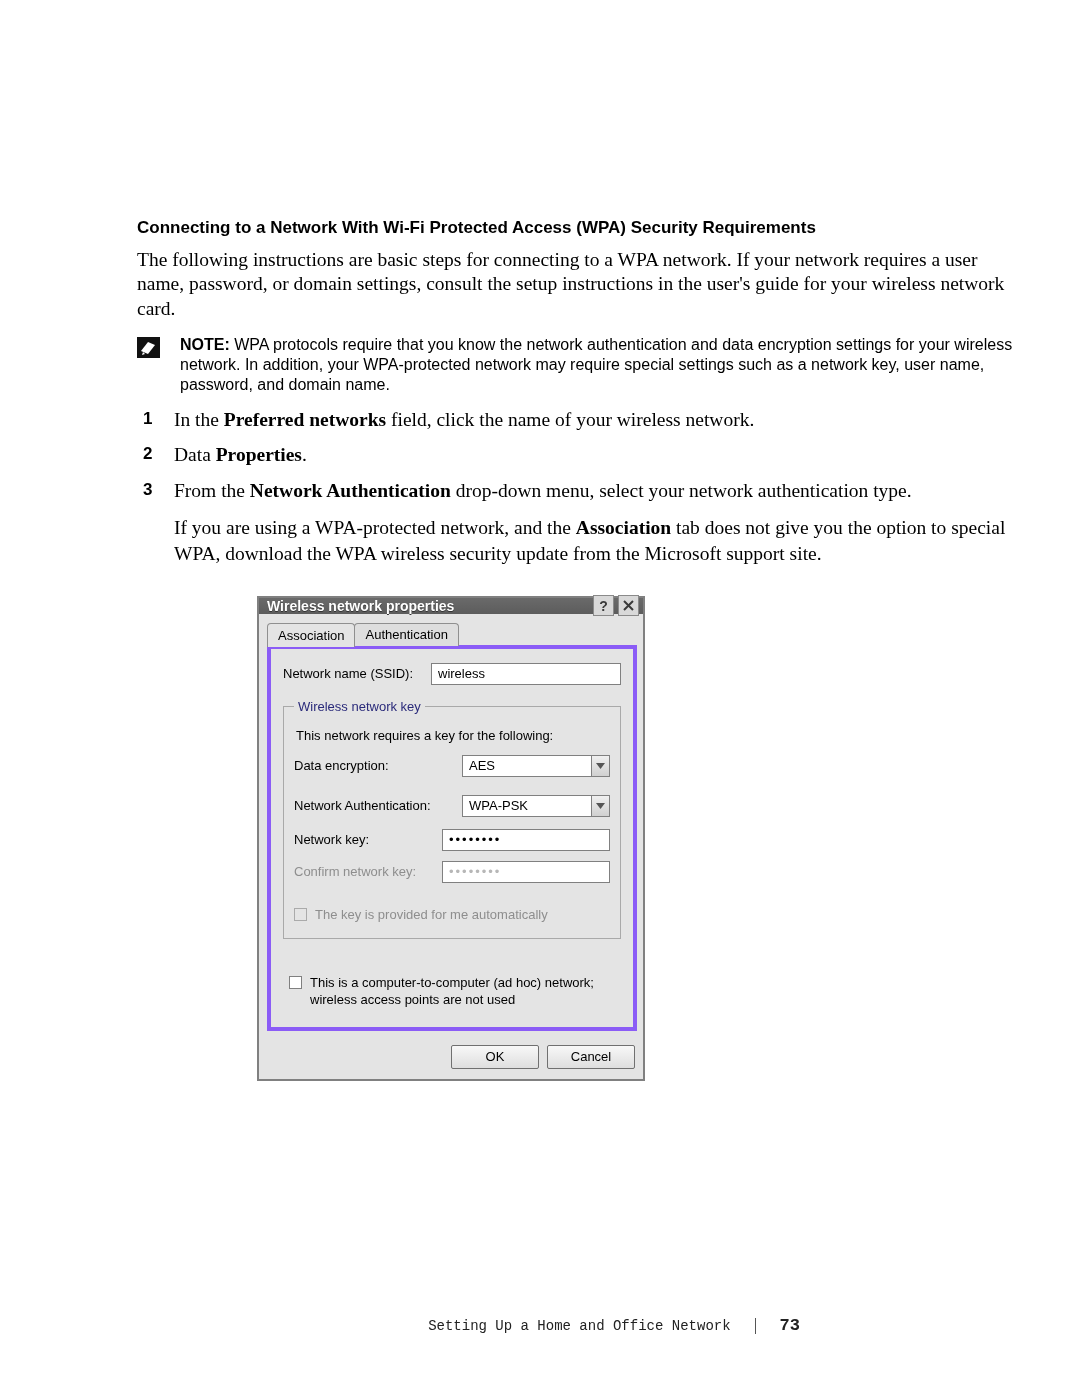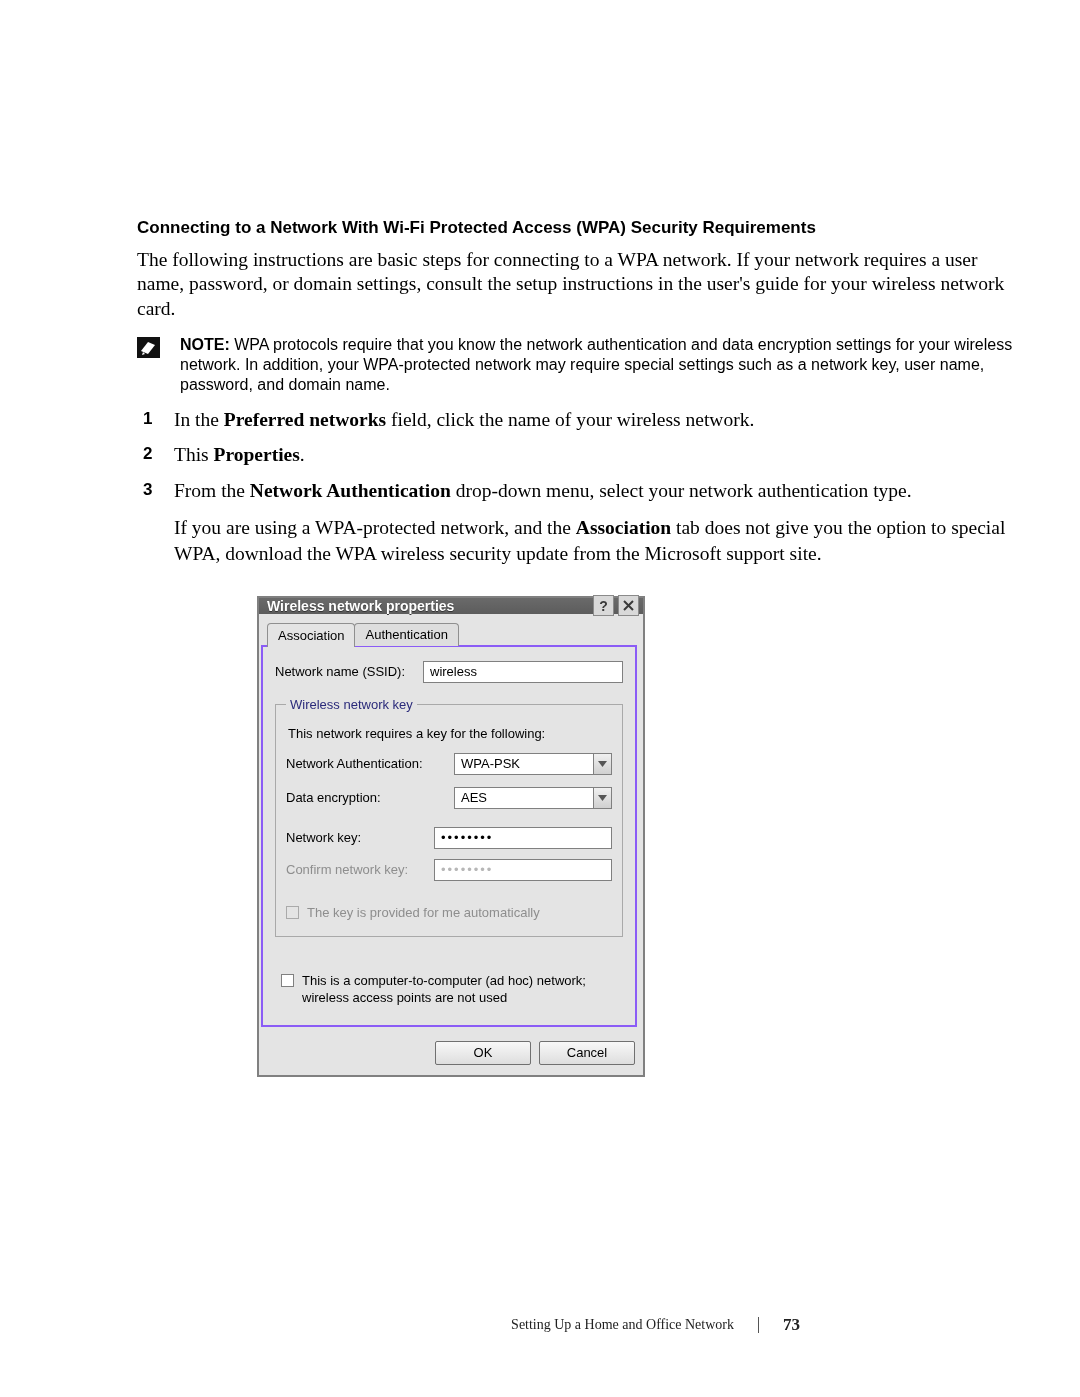--- a/index.html
+++ b/index.html
@@ -134,22 +134,22 @@
     position: relative;
     top: 1px;
     padding-top: 4px;
   }
   .tab.inactive {
     background: #dedede;
     margin-left: -1px;
     position: relative; z-index: 0;
   }
   .tabpanel {
-    border: 2px solid #8b5cf6;
-    margin: 0 6px 8px 2px;
+    border: 4px solid #8b5cf6;
+    margin: 0 6px 8px 8px;
     padding: 14px 12px 16px;
     position: relative;
     z-index: 1;
   }
   .field-row {
     display: flex;
     align-items: center;
     margin-bottom: 6px;
     gap: 8px;
   }
@@ -253,40 +253,40 @@
     display: flex; align-items: center; justify-content: center;
   }
   .spinner .sb:last-child { border-bottom: none; }
   .button-row {
     display: flex;
     justify-content: flex-end;
     gap: 8px;
     padding: 6px 8px 10px;
   }
   .btn {
-    width: 96px;
+    width: 88px;
     height: 24px;
     border: 1px solid #707070;
     background: linear-gradient(#f8f8f8,#dedede);
     font-family: Tahoma, Arial, sans-serif;
     font-size: 13px;
     text-align: center;
     line-height: 22px;
     border-radius: 2px;
   }
   .adhoc-block {
     margin: 36px 6px 2px 6px;
   }
 
   
   .footer {
     position: absolute;
     bottom: 62px;
     right: 280px;
-    font-family: Liberation Serif, serif;
+    font-family: Liberation Mono, monospace;
     font-size: 14px;
     color: #222;
     display: flex;
     align-items: center;
     gap: 24px;
   }
   .footer .sep {
     width: 1px;
     height: 16px;
     background: #555;
@@ -315,21 +315,21 @@
     <div class="note-text">
       <b>NOTE:</b><span> WPA protocols require that you know the network authentication and data encryption settings for your wireless network. In addition, your WPA-protected network may require special settings such as a network key, user name, password, and domain name.</span>
     </div>
   </div>
 
   <ol class="steps">
     <li>
       <span>In the </span><b class="ui">Preferred networks</b><span> field, click the name of your wireless network.</span>
     </li>
     <li>
-      <span>This </span><b class="ui">Properties</b><span>.</span>
+      <span>Data </span><b class="ui">Properties</b><span>.</span>
     </li>
     <li>
       <span>From the </span><b class="ui">Network Authentication</b><span> drop-down menu, select your network authentication type.</span>
       <span class="sub">
         <span>If you are using a WPA-protected network, and the </span><b class="ui">Association</b><span> tab does not give you the option to special WPA, download the WPA wireless security update from the Microsoft support site.</span>
       </span>
     </li>
   </ol>
 
   <div class="dialog">
@@ -354,45 +354,45 @@
 
       <div class="field-row">
         <div class="field-label">Network name (SSID):</div>
         <div class="text-input">wireless</div>
       </div>
 
       <fieldset class="group">
         <legend>Wireless network key</legend>
 
         <div class="hint">This network requires a key for the following:</div>
+
+        <div class="field-row" style="margin-bottom:18px;">
+          <div class="field-label" style="width:160px">Data encryption:</div>
+          <div class="select">
+            <div class="sel-val">AES</div>
+            <div class="sel-btn">
+                <svg width="9" height="6">
+                  <path d="M0 0 L9 0 L4.5 6 Z" fill="#555"></path>
+                </svg>
+              </div>
+          </div>
+        </div>
 
         <div class="field-row" style="margin-bottom:12px;">
           <div class="field-label" style="width:160px">Network Authentication:</div>
           <div class="select">
             <div class="sel-val">WPA-PSK</div>
             <div class="sel-btn">
                 <svg width="9" height="6">
                   <path d="M0 0 L9 0 L4.5 6 Z" fill="#555"></path>
                 </svg>
               </div>
           </div>
         </div>
 
-        <div class="field-row" style="margin-bottom:18px;">
-          <div class="field-label" style="width:160px">Data encryption:</div>
-          <div class="select">
-            <div class="sel-val">AES</div>
-            <div class="sel-btn">
-                <svg width="9" height="6">
-                  <path d="M0 0 L9 0 L4.5 6 Z" fill="#555"></path>
-                </svg>
-              </div>
-          </div>
-        </div>
-
         <div class="field-row" style="margin-bottom:10px;">
           <div class="field-label">Network key:</div>
           <div class="text-input masked">••••••••</div>
         </div>
 
         <div class="field-row disabled" style="margin-bottom:24px;">
           <div class="field-label">Confirm network key:</div>
           <div class="text-input masked" style="color:#b7b7b7">••••••••</div>
         </div>
 

